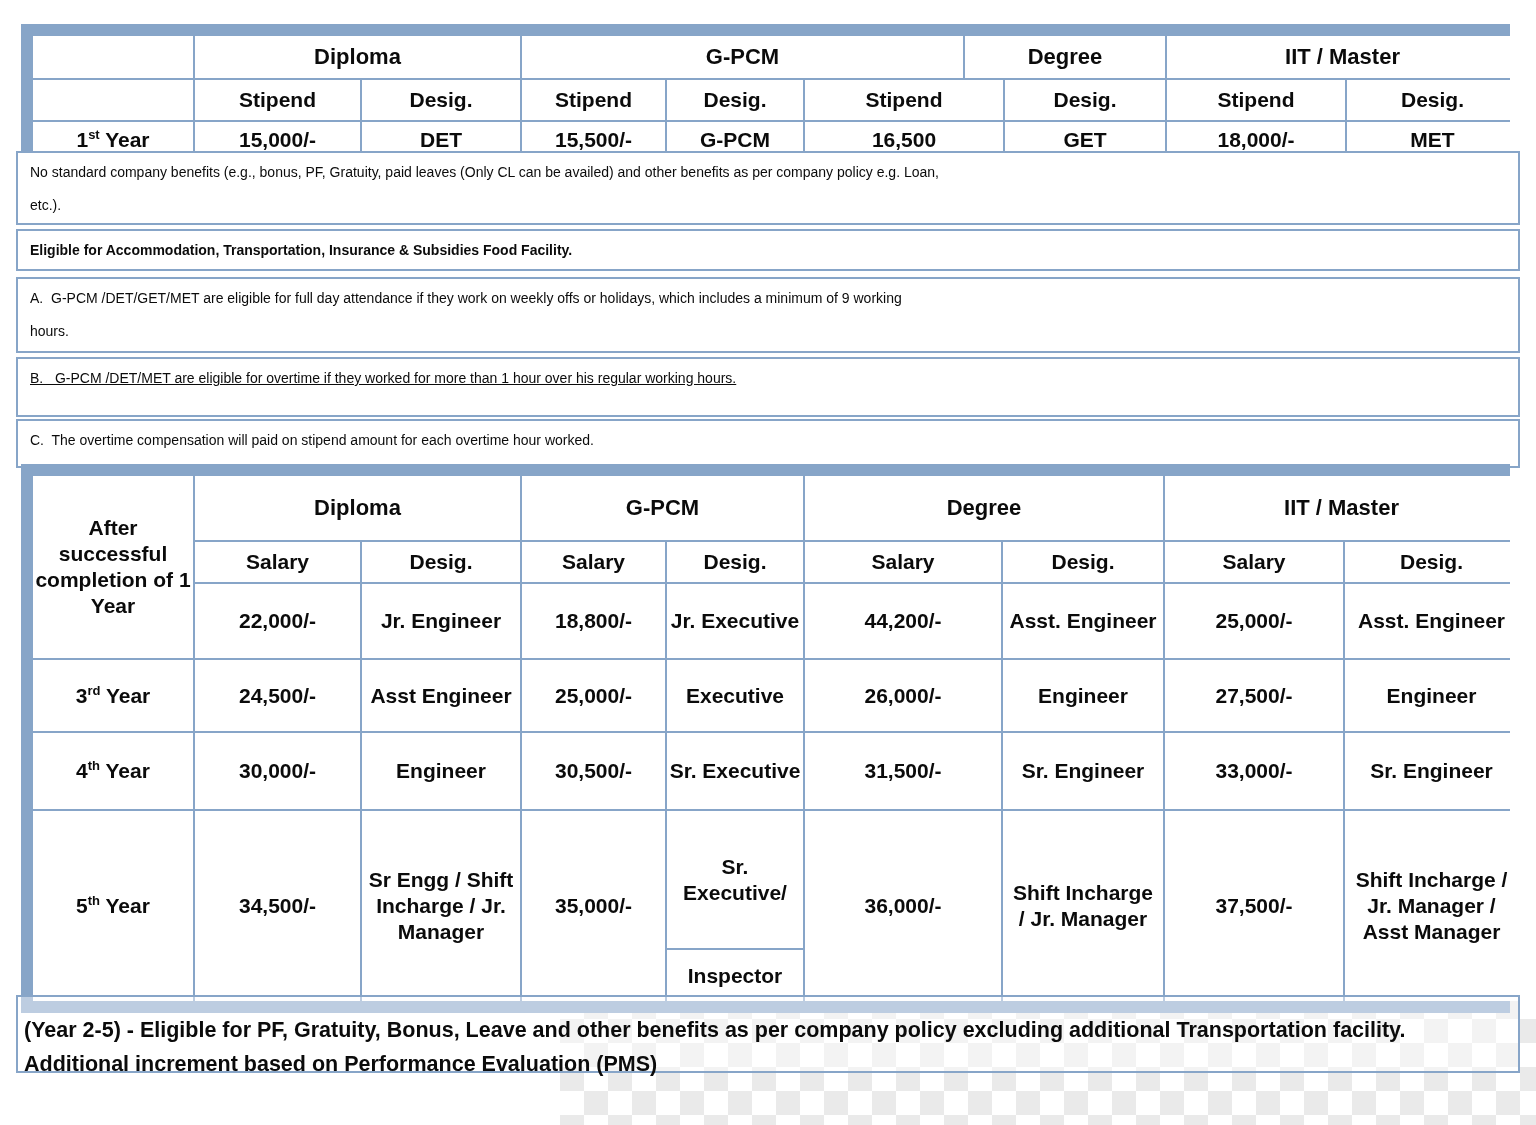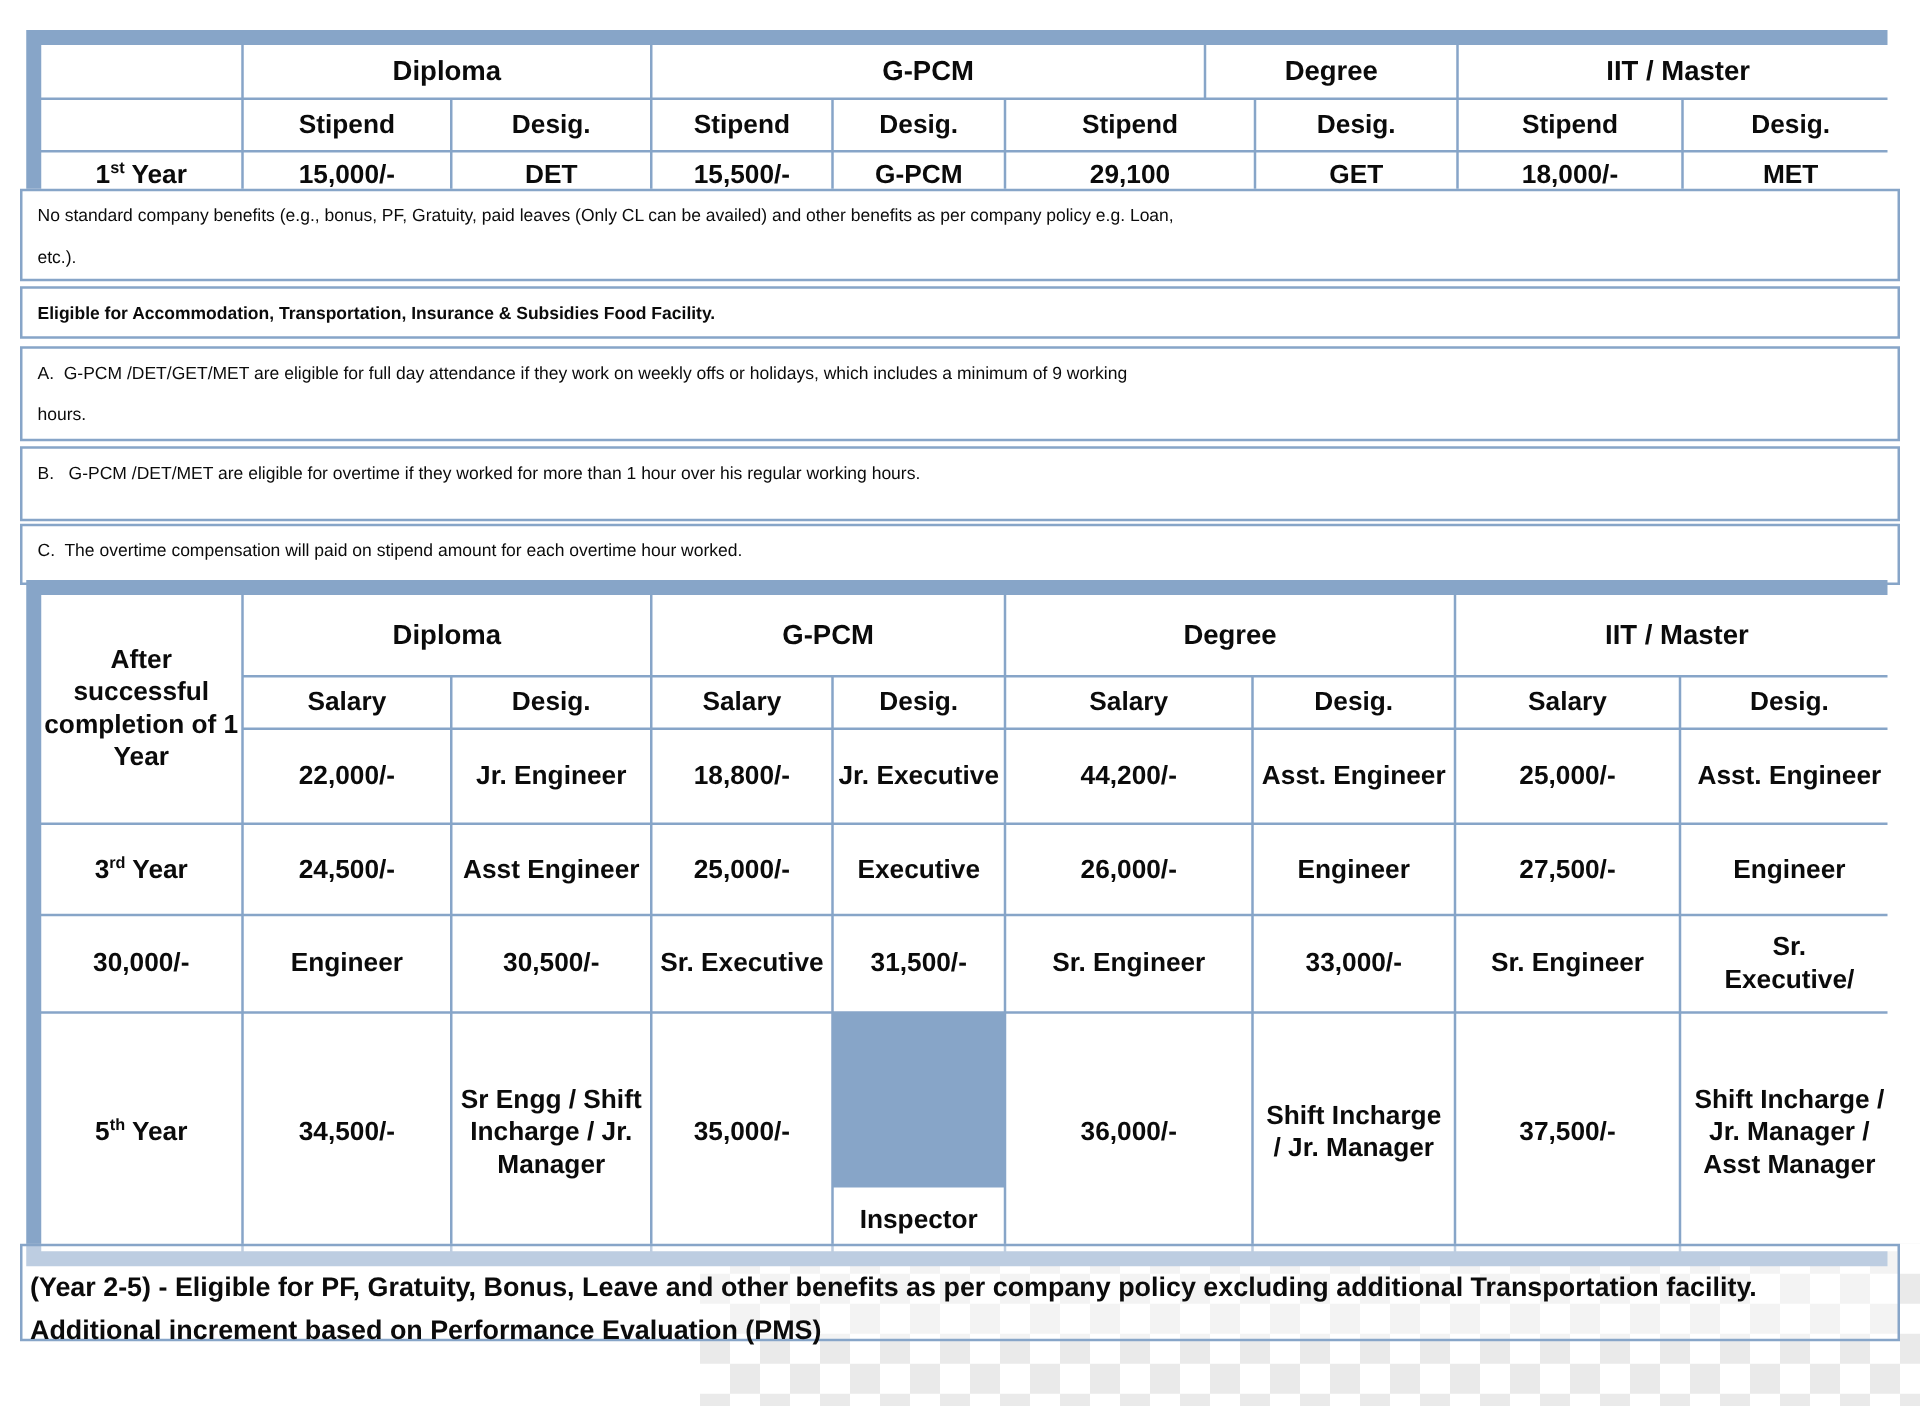--- a/index.html
+++ b/index.html
@@ -55,21 +55,21 @@
     box-sizing:border-box;
     font-size:14px;line-height:33px;
     padding:3px 12px;
     white-space:pre-wrap;
     z-index:1;
   }
   .bold{font-weight:bold;}
   .n1{top:151px;height:74px;}
   .n2{top:229px;height:42px;}
   .n3{top:277px;height:76px;}
-  .n4{top:357px;height:60px;}
+  .n4{top:357px;height:60px;text-decoration:underline;}
   .n5{top:419px;height:49px;}
   .footer-note{
     top:995px;height:78px;
     font-weight:bold;font-size:21.5px;line-height:34px;
     padding:16px 6px 3px 6px;
     background:rgba(255,255,255,0.45);
   }
 </style>
 </head>
 <body>
@@ -96,21 +96,21 @@
     <div class="cell">Stipend</div>
     <div class="cell">Desig.</div>
 
     <div class="cell">
       <span class="t"><span>1</span><sup>st</sup><span> Year</span></span>
     </div>
     <div class="cell">15,000/-</div>
     <div class="cell">DET</div>
     <div class="cell">15,500/-</div>
     <div class="cell">G-PCM</div>
-    <div class="cell" style="grid-column:span 2">29,100</div>
+    <div class="cell" style="grid-column:span 2">16,500</div>
     <div class="cell">GET</div>
     <div class="cell">18,000/-</div>
     <div class="cell">MET</div>
   </div>
 
   <div class="note n1">No standard company benefits (e.g., bonus, PF, Gratuity, paid leaves (Only CL can be availed) and other benefits as per company policy e.g. Loan,
 etc.).</div>
   <div class="note n2 bold">Eligible for Accommodation, Transportation, Insurance &amp; Subsidies Food Facility.</div>
   <div class="note n3">A.  G-PCM /DET/GET/MET are eligible for full day attendance if they work on weekly offs or holidays, which includes a minimum of 9 working
 hours.</div>
@@ -152,20 +152,23 @@
     </div>
     <div class="cell">24,500/-</div>
     <div class="cell">Asst Engineer</div>
     <div class="cell">25,000/-</div>
     <div class="cell">Executive</div>
     <div class="cell">26,000/-</div>
     <div class="cell">Engineer</div>
     <div class="cell">27,500/-</div>
     <div class="cell">Engineer</div>
 
+    <div class="cell">
+      <span class="t"><span>4</span><sup>th</sup><span> Year</span></span>
+    </div>
     <div class="cell">30,000/-</div>
     <div class="cell">Engineer</div>
     <div class="cell">30,500/-</div>
     <div class="cell">Sr. Executive</div>
     <div class="cell">31,500/-</div>
     <div class="cell">Sr. Engineer</div>
     <div class="cell">33,000/-</div>
     <div class="cell">Sr. Engineer</div>
 
     <div class="cell" style="grid-row:6 / span 2">

